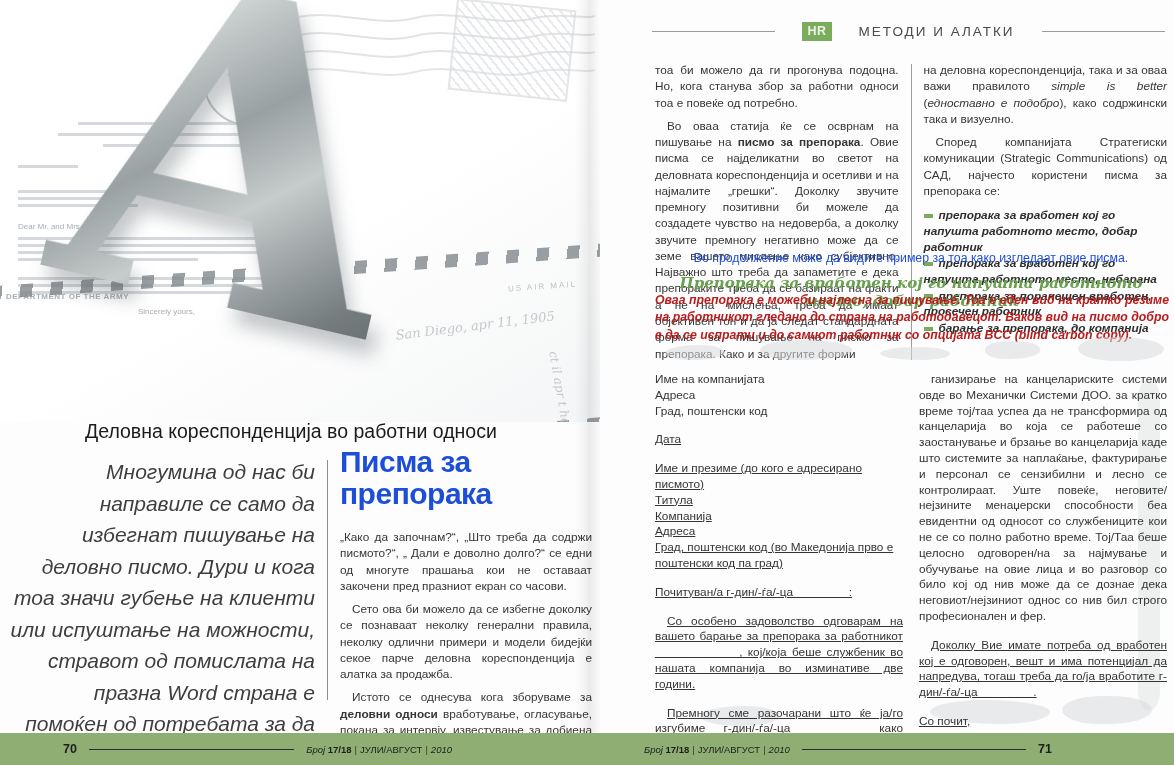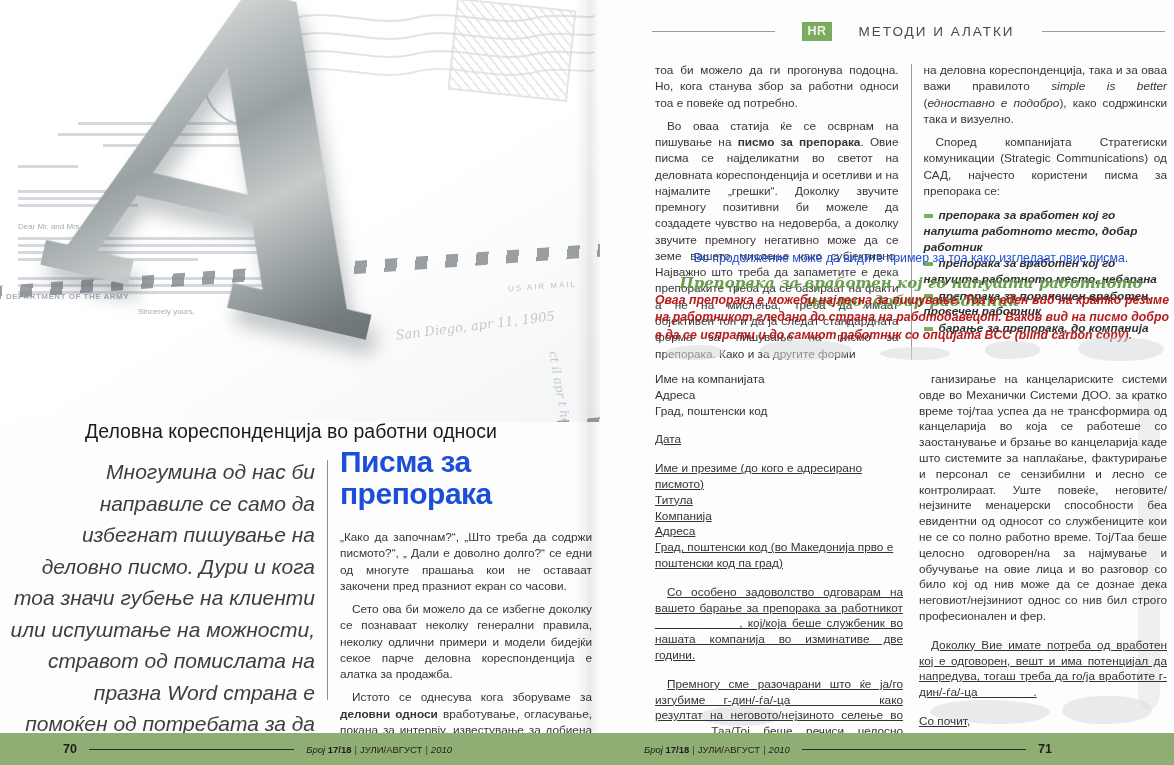--- a/index.html
+++ b/index.html
@@ -217,20 +217,21 @@
       <div class="blk gap-top">
           <div>Дата</div>
         </div>
       <div class="blk gap-top">
           <div>Име и презиме (до кого е адресирано писмото)</div>
           <div>Титула</div>
           <div>Компанија</div>
           <div>Адреса</div>
           <div>Град, поштенски код (во Македонија прво е поштенски код па град)</div>
         </div>
+      <div class="blk gap-top">Почитуван/а г-дин/-ѓа/-ца ________:</div>
       <div class="blk para gap-top">Со особено задоволство  одговарам на вашето барање за препорака за работникот ______  ______, кој/која беше службеник во нашата компанија во изминативе две години.</div>
       <div class="blk para gap-top">Премногу сме разочарани што ќе ја/го изгубиме г-дин/-ѓа/-ца ________ како резултат на неговото/нејзиното селење во ______. Таа/Тој беше речиси целосно одговорен/на за ор-</div>
     </div>
     <div class="letter-col">
       <div class="blk para">ганизирање на канцелариските системи овде во Механички Системи ДОО. за кратко време тој/таа успеа да не трансформира од канцеларија во која се работеше со заостанување и брзање во канцеларија каде што системите за наплаќање, фактурирање и персонал се сензибилни и лесно се контролираат. Уште повеќе, неговите/нејзините менаџерски способности беа евидентни од односот со службениците кои не се со полно работно време. Тој/Таа беше целосно одговорен/на за најмување и обучување на овие лица и во разговор со било кој од нив може да се дознае дека неговиот/нејзиниот однос со нив бил строго професионален и фер.</div>
       <div class="blk para gap-top">Доколку Вие имате потреба од вработен кој е одговорен, вешт и има потенцијал да напредува, тогаш треба да го/ја вработите г-дин/-ѓа/-ца ________.</div>
       <div class="blk gap-top">Со почит,</div>
 
     </div>
   </div>

